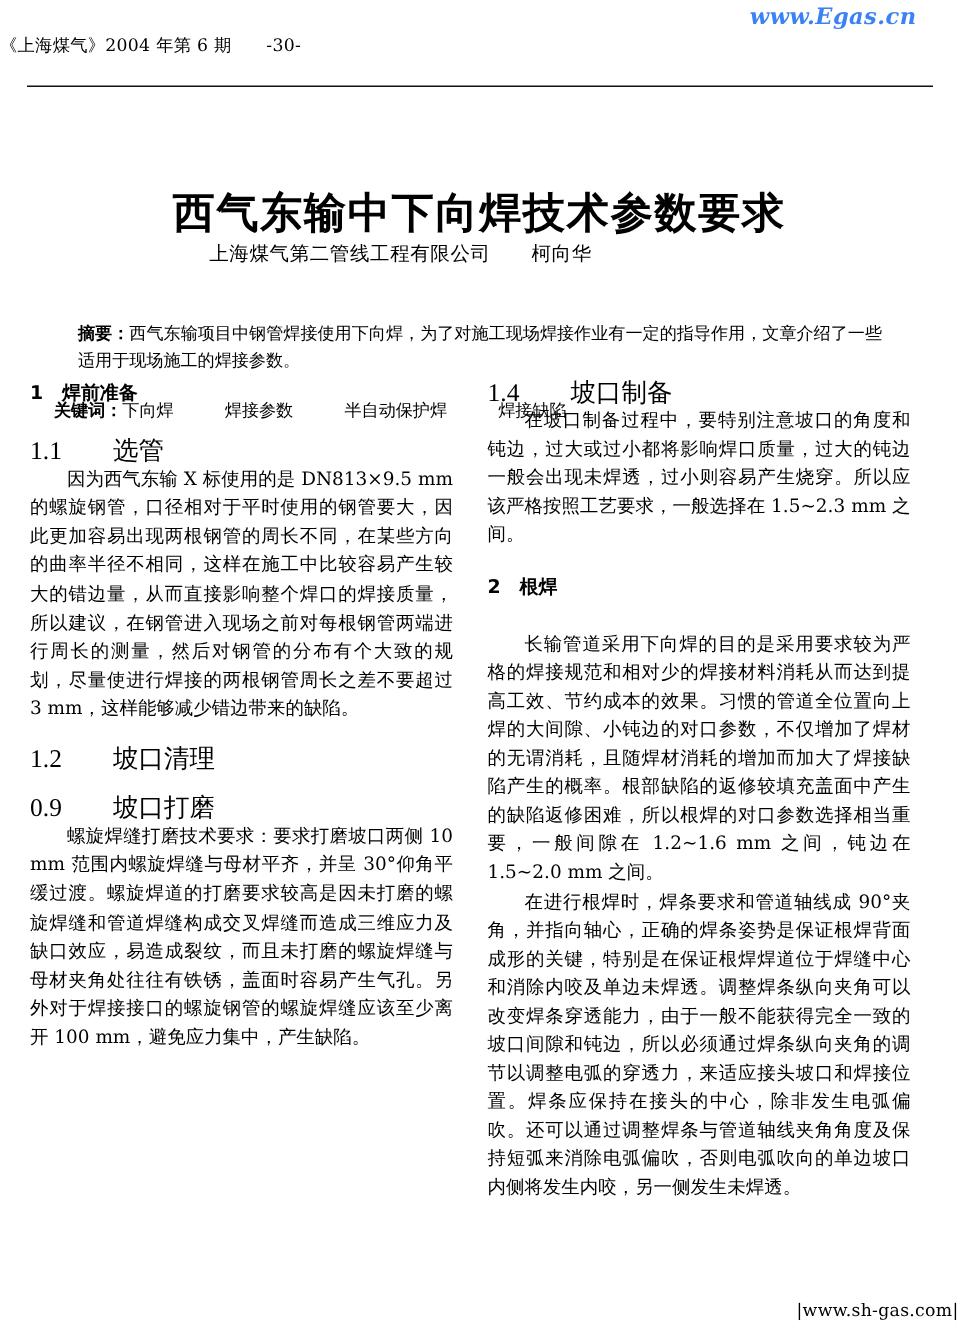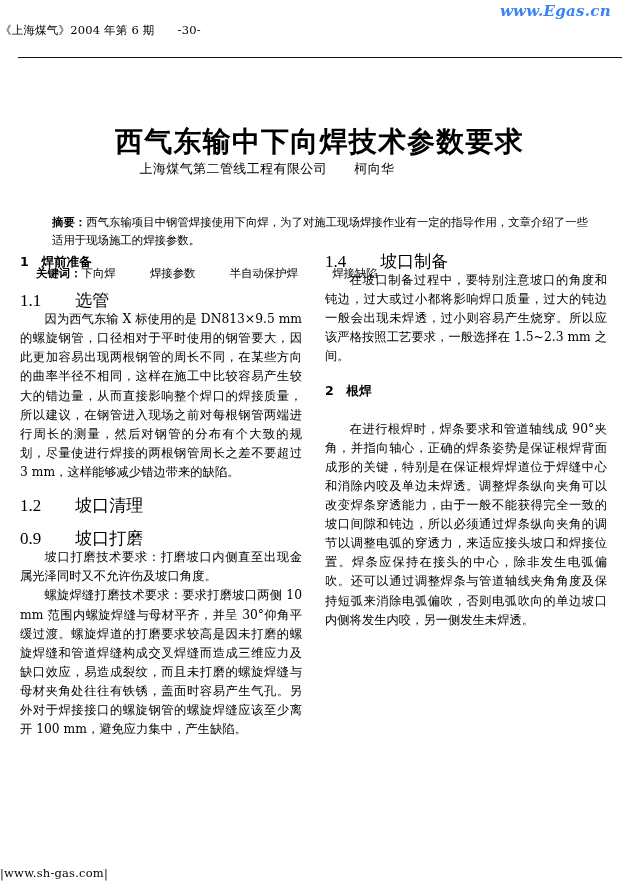--- a/index.html
+++ b/index.html
@@ -138,21 +138,21 @@
   }
   .sp-lg { height: 20px; }
   .sp-md { height: 14px; }
 
   
   .footer {
     position: absolute;
     top: 866px;
     left: 0;
     width: 639px;
-    text-align: left;
+    text-align: right;
     font-size: 11.5px;
     letter-spacing: 0.2px;
   }
 </style>
 </head>
 <body>
 
 <div class="page">
 
   <div class="watermark">www.Egas.cn</div>
@@ -178,34 +178,34 @@
     <p class="h2">1.1　　选管</p>
     <p class="indent">因为西气东输 X 标使用的是 DN813×9.5 mm 的螺旋钢管，口径相对于平时使用的钢管要大，因此更加容易出现两根钢管的周长不同，在某些方向的曲率半径不相同，这样在施工中比较容易产生较大的错边量，从而直接影响整个焊口的焊接质量，所以建议，在钢管进入现场之前对每根钢管两端进行周长的测量，然后对钢管的分布有个大致的规划，尽量使进行焊接的两根钢管周长之差不要超过 3 mm，这样能够减少错边带来的缺陷。</p>
 
     <div class="sp-md"></div>
 
     <p class="h2">1.2　　坡口清理</p>
 
     <div class="sp-md"></div>
 
     <p class="h2">0.9　　坡口打磨</p>
-    <p class="indent">坡口打磨技术要求：打磨坡口内侧直至出现金属光泽同时又不允许伤及坡口角度。</p>
     <p class="indent">螺旋焊缝打磨技术要求：要求打磨坡口两侧 10 mm 范围内螺旋焊缝与母材平齐，并呈 30°仰角平缓过渡。螺旋焊道的打磨要求较高是因未打磨的螺旋焊缝和管道焊缝构成交叉焊缝而造成三维应力及缺口效应，易造成裂纹，而且未打磨的螺旋焊缝与母材夹角处往往有铁锈，盖面时容易产生气孔。另外对于焊接接口的螺旋钢管的螺旋焊缝应该至少离开 100 mm，避免应力集中，产生缺陷。</p>
 
   </div>
 
   <div class="col col-right">
 
     <p class="h2">1.4　　坡口制备</p>
     <p class="indent">在坡口制备过程中，要特别注意坡口的角度和钝边，过大或过小都将影响焊口质量，过大的钝边一般会出现未焊透，过小则容易产生烧穿。所以应该严格按照工艺要求，一般选择在 1.5~2.3 mm 之间。</p>
 
     <div class="sp-md"></div>
 
     <p class="h1">2　根焊</p>
     <div class="sp-lg"></div>
 
+    <p class="indent">长输管道采用下向焊的目的是采用要求较为严格的焊接规范和相对少的焊接材料消耗从而达到提高工效、节约成本的效果。习惯的管道全位置向上焊的大间隙、小钝边的对口参数，不仅增加了焊材的无谓消耗，且随焊材消耗的增加而加大了焊接缺陷产生的概率。根部缺陷的返修较填充盖面中产生的缺陷返修困难，所以根焊的对口参数选择相当重要，一般间隙在 1.2~1.6 mm 之间，钝边在 1.5~2.0 mm 之间。</p>
     <p class="indent">在进行根焊时，焊条要求和管道轴线成 90°夹角，并指向轴心，正确的焊条姿势是保证根焊背面成形的关键，特别是在保证根焊焊道位于焊缝中心和消除内咬及单边未焊透。调整焊条纵向夹角可以改变焊条穿透能力，由于一般不能获得完全一致的坡口间隙和钝边，所以必须通过焊条纵向夹角的调节以调整电弧的穿透力，来适应接头坡口和焊接位置。焊条应保持在接头的中心，除非发生电弧偏吹。还可以通过调整焊条与管道轴线夹角角度及保持短弧来消除电弧偏吹，否则电弧吹向的单边坡口内侧将发生内咬，另一侧发生未焊透。</p>
 
   </div>
 
   <div class="footer">|www.sh-gas.com|</div>
 
 </div>
 
 </body></html>

